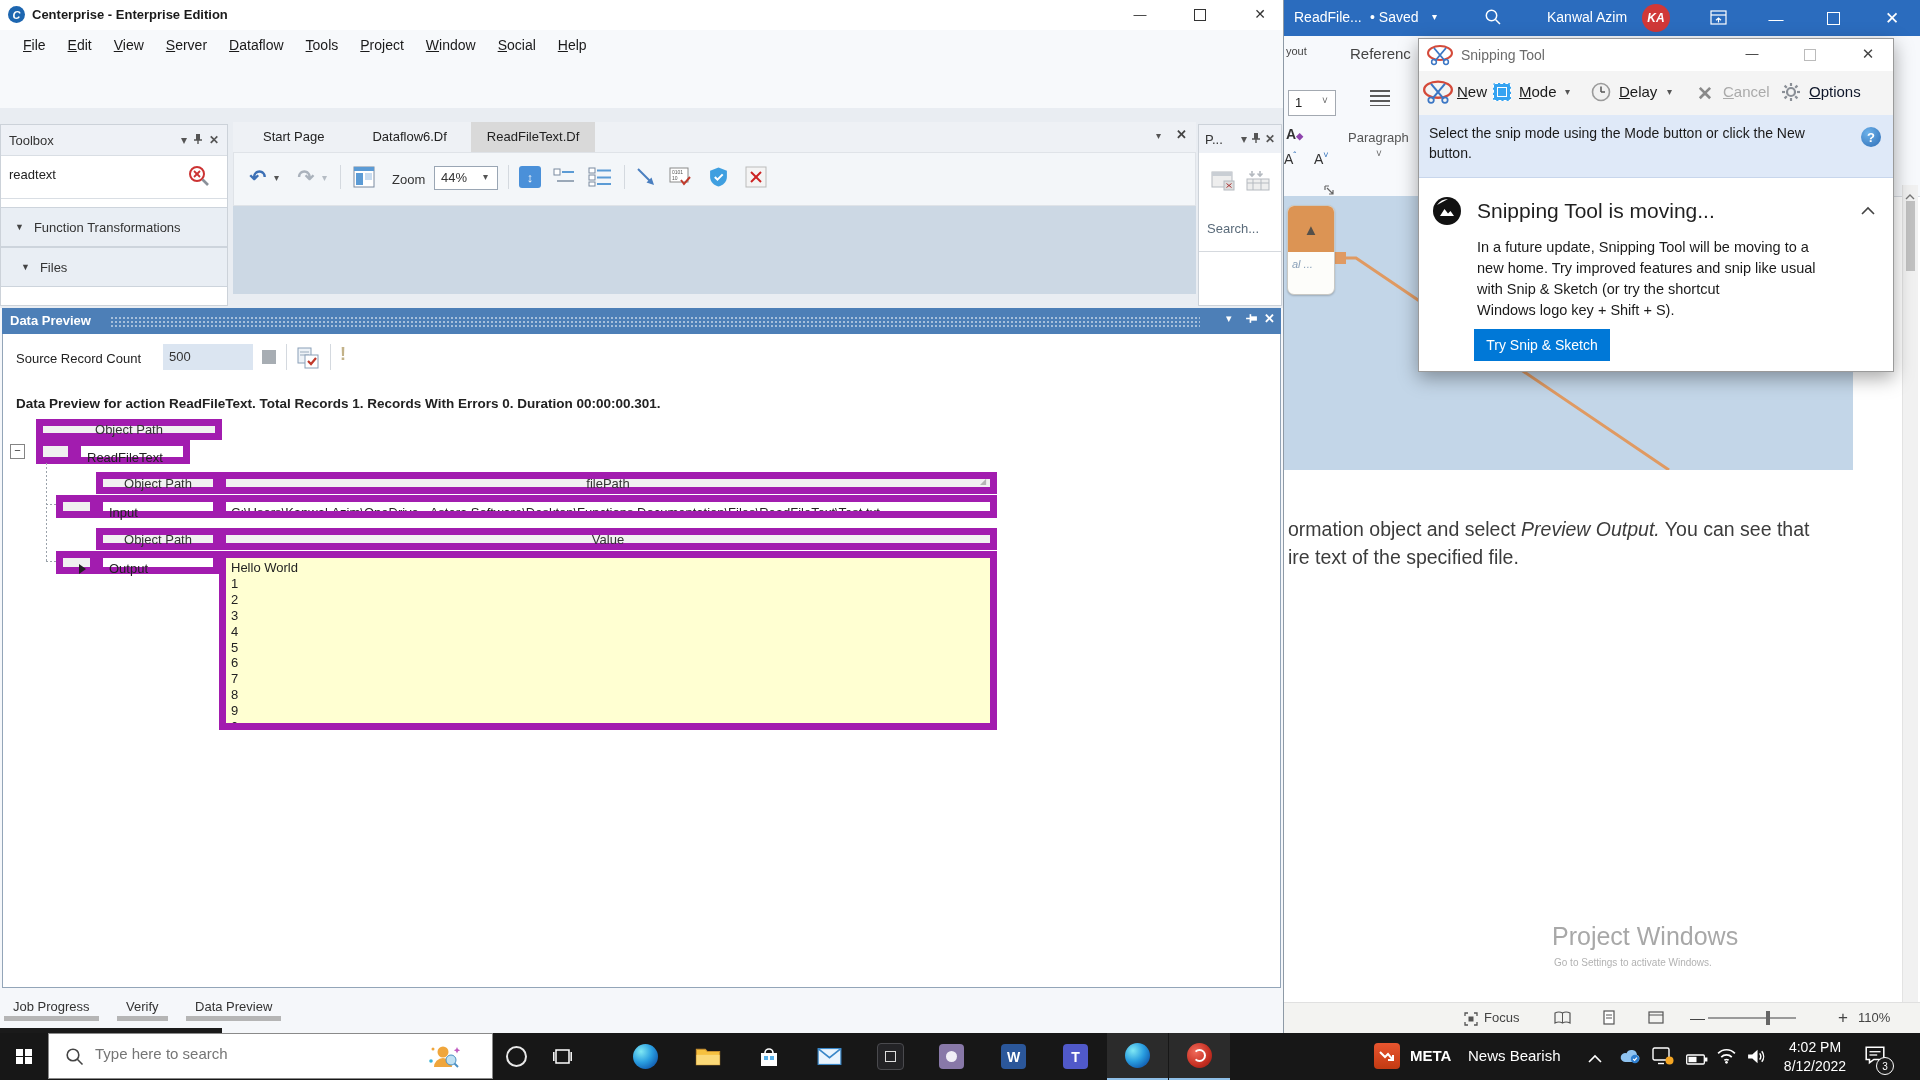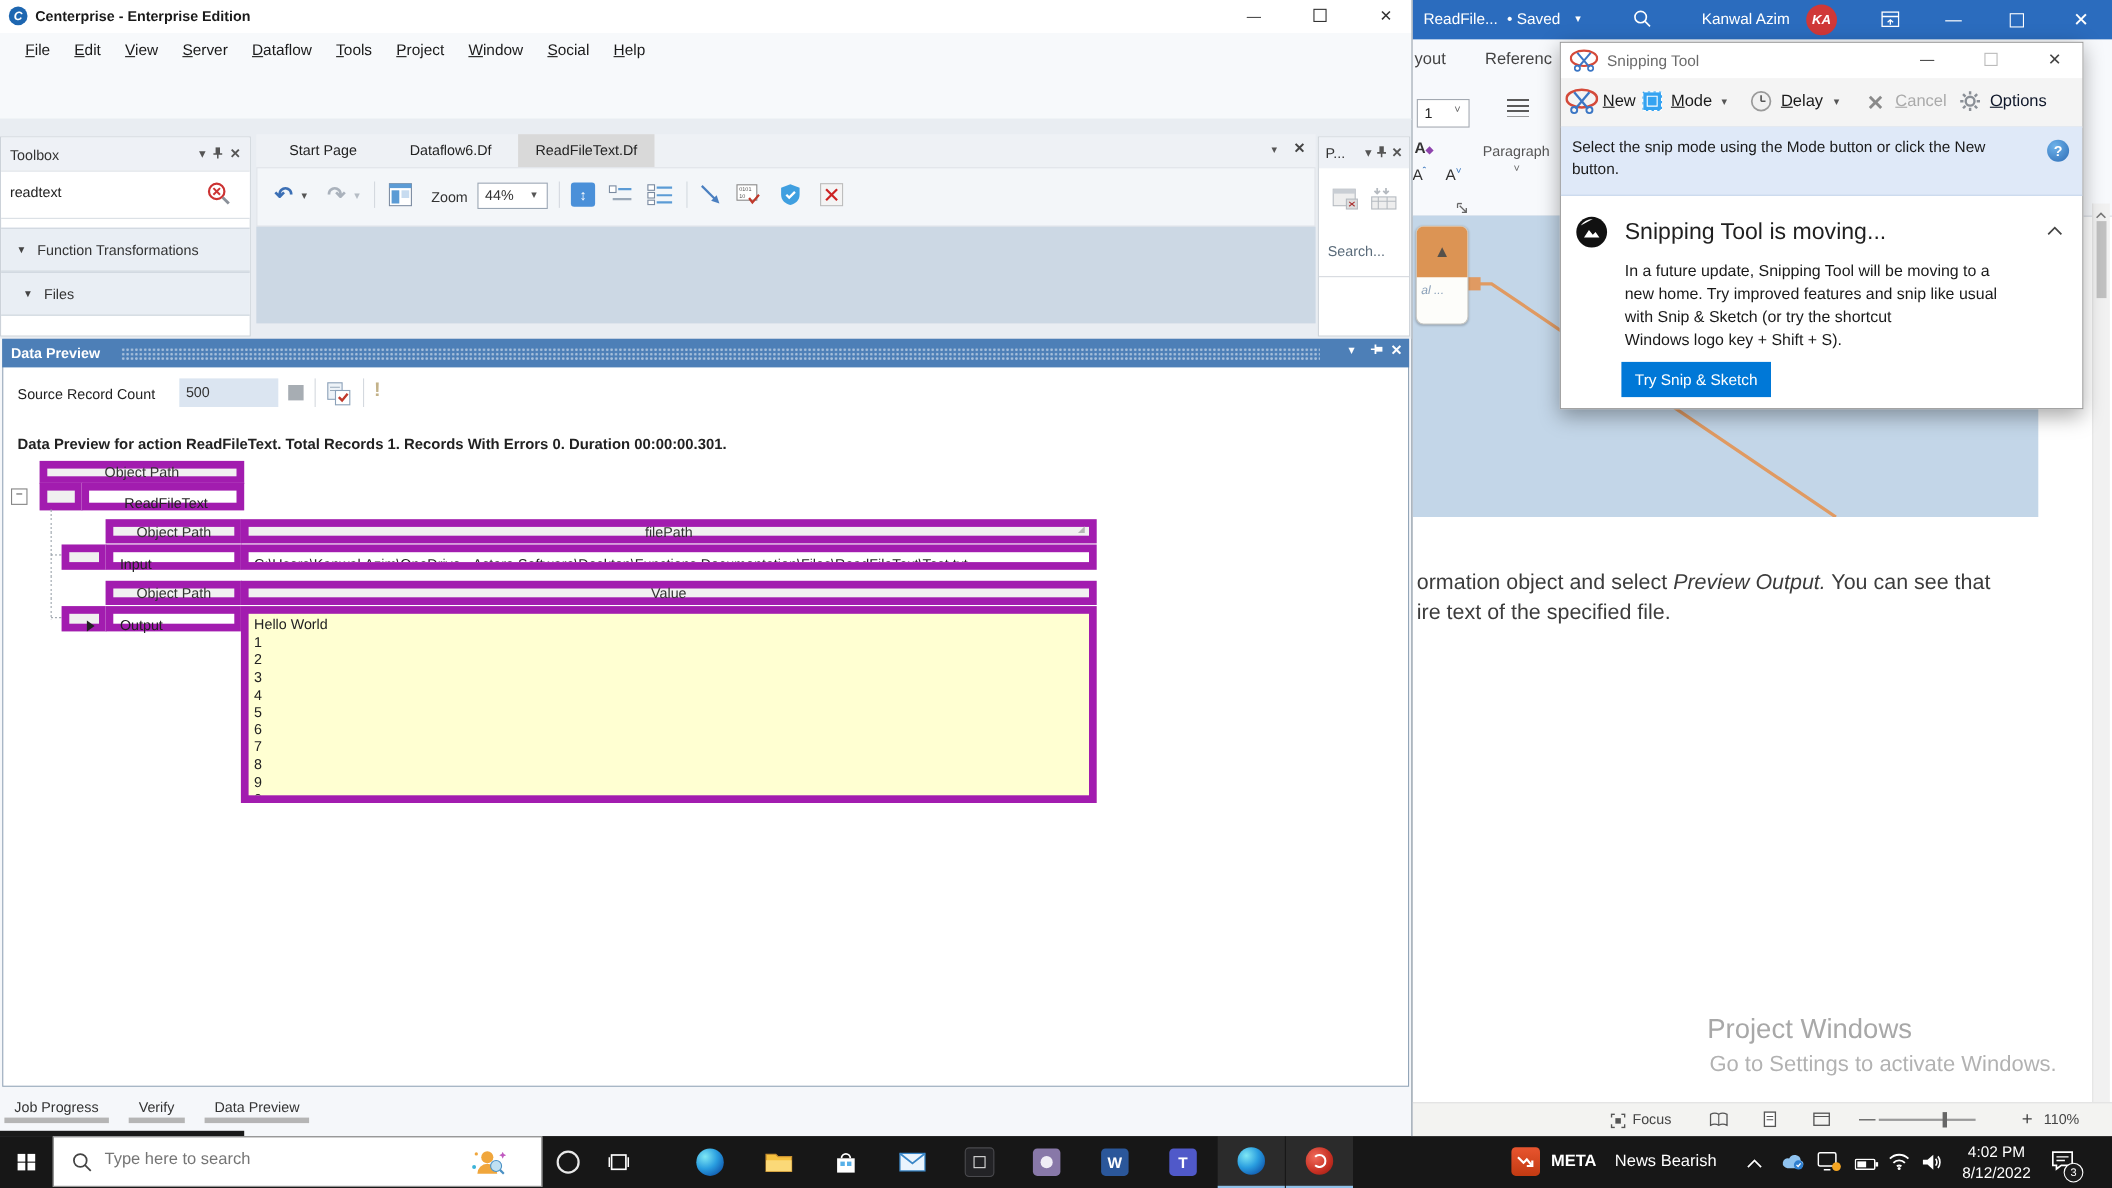--- a/index.html
+++ b/index.html
@@ -87,21 +87,21 @@
           </svg>
       </span>
       <span class="wbtn" style="left:470px;">—</span>
       <span class="wbtn" style="left:527px;">
           <span style="width:11px;height:11px;border:1.4px solid #fff;display:inline-block;"></span>
         </span>
       <span class="wbtn" style="left:586px;font-size:17px;">✕</span>
     </div>
 
     <div class="word-ribbon">
-      <span class="a" style="left:2px;top:9px;font-size:15px;color:#444;">yout</span>
+      <span class="a" style="left:2px;top:9px;font-size:11px;color:#444;">yout</span>
       <span class="a" style="left:66px;top:9px;font-size:15px;color:#444;">Referenc</span>
       <span class="a" style="left:4px;top:54px;width:46px;height:24px;border:1px solid #a3a9b1;background:#fff;font-size:13px;color:#222;">
         <span class="a" style="left:6px;top:4px;">1</span>
         <span class="a" style="left:33px;top:4px;color:#666;font-size:10px;">˅</span>
       </span>
       <span class="a" style="left:2px;top:90px;font-size:14px;font-weight:bold;color:#333;">A<span style="color:#8e44ad;font-size:9px;">◆</span></span>
       <span class="a" style="left:0px;top:114px;font-size:14px;color:#333;">A<span style="color:#2b6cb8;font-size:9px;vertical-align:super;">ˆ</span></span>
       <span class="a" style="left:30px;top:114px;font-size:14px;color:#333;">A<span style="color:#2b6cb8;font-size:9px;vertical-align:super;">˅</span></span>
       <span class="a" style="left:86px;top:54px;width:20px;height:16px;background:repeating-linear-gradient(#5a5a5a 0 2px,transparent 2px 5px);"></span>
       <span class="a" style="left:64px;top:94px;font-size:13px;color:#555;">Paragraph</span>
@@ -122,21 +122,21 @@
         <div class="hd">▲</div>
         <div style="font-size:11px;color:#8aa0b8;font-style:italic;padding:6px 0 0 4px;">al ...</div>
       </div>
     </div>
     <div class="a nowrap" style="left:4px;top:518px;font-size:19.5px;color:#3c3c3c;">
       <span>ormation object and select </span><span style="font-style:italic;">Preview Output.</span><span> You can see that</span>
     </div>
     <div class="a nowrap" style="left:4px;top:546px;font-size:19.5px;color:#3c3c3c;">ire text of the specified file.</div>
 
     <div class="a nowrap" style="left:268px;top:922px;font-size:25px;color:#a8a8a8;">Project Windows</div>
-    <div class="a nowrap" style="left:270px;top:957px;font-size:20px;color:#b2b2b2;">Go to Settings to activate Windows.</div>
+    <div class="a nowrap" style="left:270px;top:957px;font-size:10px;color:#b2b2b2;">Go to Settings to activate Windows.</div>
 
     <div class="word-scroll">
       <span class="a" style="left:2px;top:2px;">
         <svg width="10" height="8" viewBox="0 0 10 8">
             <polyline points="1,6 5,2 9,6" fill="none" stroke="#777" stroke-width="1.4"></polyline>
           </svg>
       </span>
       <span class="a" style="left:3px;top:16px;width:9px;height:70px;background:#c1c1c1;"></span>
     </div>
 
@@ -494,21 +494,21 @@
         </svg>
     </span>
     <span class="a" style="left:330px;top:344px;width:1px;height:26px;background:#d4d9df;"></span>
     <span class="a" style="left:340px;top:344px;font-size:18px;font-weight:bold;color:#c3b289;">!</span>
 
     <div class="a nowrap" style="left:16px;top:396px;font-size:13.5px;font-weight:600;color:#222;">Data Preview for action ReadFileText. Total Records 1. Records With Errors 0. Duration 00:00:00.301.</div>
 
     <div class="cell hcell" style="left:36px;top:419px;width:186px;height:21px;">Object Path</div>
     <span class="a" style="left:10px;top:444px;width:13px;height:13px;border:1px solid #848484;background:#fff;line-height:11px;text-align:center;font-size:11px;color:#333;">−</span>
     <div class="cell handle" style="left:36px;top:439px;width:39px;height:25px;"></div>
-    <div class="cell" style="left:74px;top:439px;width:148px;height:25px;padding:4px 0 0 6px;text-align:center;">ReadFileText</div>
+    <div class="cell" style="left:74px;top:439px;width:116px;height:25px;padding:4px 0 0 6px;">ReadFileText</div>
 
     <span class="a" style="left:46px;top:463px;width:1px;height:100px;background:repeating-linear-gradient(#9aa2aa 0 2px,transparent 2px 4px);"></span>
     <span class="a" style="left:46px;top:504px;width:10px;height:1px;background:repeating-linear-gradient(90deg,#9aa2aa 0 2px,transparent 2px 4px);"></span>
     <span class="a" style="left:46px;top:561px;width:10px;height:1px;background:repeating-linear-gradient(90deg,#9aa2aa 0 2px,transparent 2px 4px);"></span>
 
     <div class="cell hcell" style="left:96px;top:472px;width:124px;height:22px;">Object Path</div>
     <div class="cell hcell" style="left:219px;top:472px;width:778px;height:22px;">filePath</div>
     <span class="a" style="left:980px;top:477px;font-size:8px;color:#b5b5b5;">◢</span>
     <div class="cell handle" style="left:56px;top:495px;width:41px;height:23px;"></div>
     <div class="cell" style="left:96px;top:495px;width:124px;height:23px;padding:3px 0 0 6px;">Input</div>

